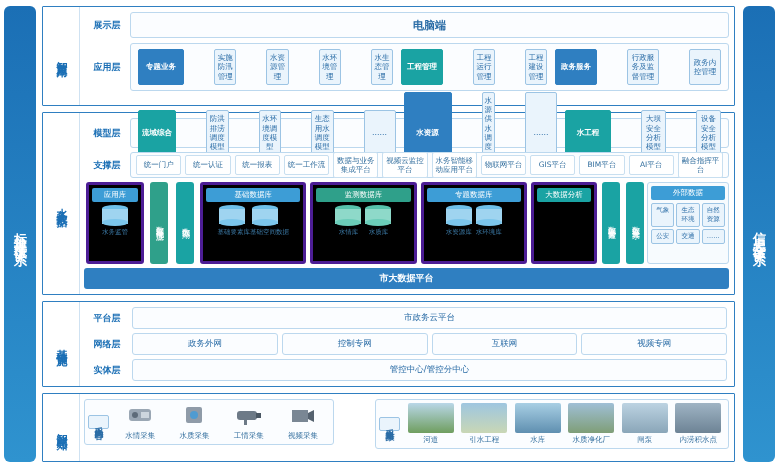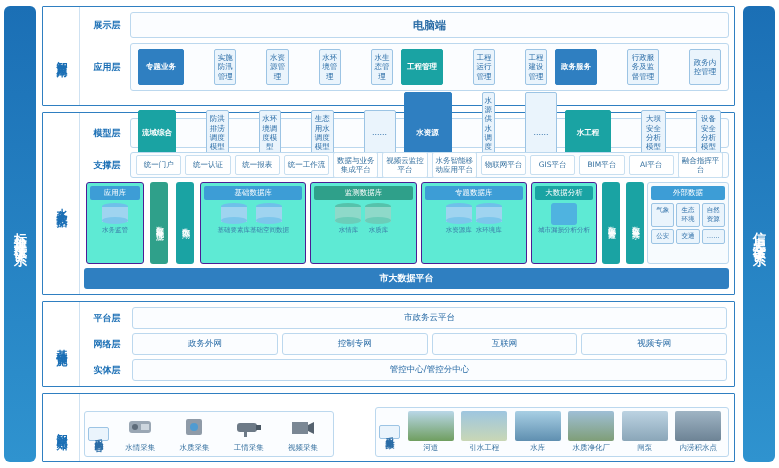--- a/index.html
+++ b/index.html
@@ -24,43 +24,43 @@
   .cell.teal{background:#1aa3a3;color:#fff;border-color:#1aa3a3;font-weight:bold;}
   .cell.plain{background:#fff;border-color:#c8dff0;color:#35709f;}
   .cell.ell{flex:0 0 26px;}
   
   .app-top{display:flex;align-items:center;margin-bottom:5px;}
   .app-top .rowbox{justify-content:space-around;padding:5px 3px;}
   .app-top .big{font-size:11px;color:#2a6ca6;font-weight:bold;flex:1;text-align:center;}
   .group{display:flex;flex:1;margin:0 2px;gap:26px;}
   
   .dbrow{display:flex;align-items:stretch;}
-  .dbbox{border:1px solid #4c1d95;border-radius:3px;background:#5eead4;margin:0 2px;padding:3px;box-sizing:border-box;display:flex;flex-direction:column;align-items:center;}
+  .dbbox{border:3px solid #4c1d95;border-radius:3px;background:#000000;margin:0 2px;padding:3px;box-sizing:border-box;display:flex;flex-direction:column;align-items:center;}
   .dbtitle{font-size:7.5px;color:#fff;background:#3d9dd6;border-radius:2px;padding:2px 4px;width:100%;text-align:center;box-sizing:border-box;margin-bottom:3px;}
   .dbtitle.g{background:#2fa08a;}
   .dbtitle.t{background:#1aa3a3;}
   .cyl{width:26px;height:22px;position:relative;margin:0 2px;}
   .cyl .top{position:absolute;top:0;left:0;width:26px;height:7px;border-radius:50%;background:#6fc0ea;}
   .cyl .body{position:absolute;top:3.5px;left:0;width:26px;height:15px;background:#9fd4f0;}
   .cyl .bot{position:absolute;top:14px;left:0;width:26px;height:7px;border-radius:50%;background:#7cc6ec;}
   .cyl.green .top{background:#56c2ab;} .cyl.green .body{background:#8ed9c9;} .cyl.green .bot{background:#6bcdb9;}
   .cyllbl{font-size:6.5px;color:#3c7ba8;text-align:center;margin-top:1px;}
   .cylwrap{display:flex;}
-  .cylcol{display:flex;flex-direction:column;align-items:center;}
+  .cylcol{display:flex;flex-direction:column;}
   .vbar{writing-mode:vertical-rl;font-size:8px;color:#fff;background:#1aa3a3;border-radius:3px;padding:6px 3px;text-align:center;line-height:12px;letter-spacing:1px;}
   .vbar.teal2{background:#2fa08a;}
   .platform{margin-top:4px;background:#2f7fc1;color:#fff;text-align:center;font-size:9px;font-weight:bold;border-radius:3px;padding:4px;}
   .ext{border:1px solid #bcd8ee;border-radius:3px;background:#f7fbfe;padding:3px;display:flex;flex-direction:column;align-items:center;}
   .extgrid{display:grid;grid-template-columns:repeat(3,1fr);gap:2px;}
   .extcell{background:#eaf4fc;border:1px solid #9cc4e4;border-radius:2px;font-size:6.5px;color:#2a6ca6;text-align:center;padding:2px 1px;}
   
   .inf-row{display:flex;align-items:center;margin-bottom:4px;}
   .inf-box{flex:1;border:1px solid #bcd8ee;border-radius:3px;background:#fbfdff;text-align:center;font-size:8.5px;color:#2a6ca6;padding:4px;margin:0 2px;}
   
-  .sense{display:flex;align-items:flex-end;gap:36px;}
+  .sense{display:flex;align-items:flex-start;gap:36px;}
   .sensebox{border:1px solid #bcd8ee;border-radius:3px;background:#fbfdff;padding:3px;display:flex;align-items:center;box-sizing:border-box;}
   .vlabel{writing-mode:vertical-rl;font-size:9px;color:#2a6ca6;font-weight:bold;letter-spacing:1px;background:#eaf4fc;border:1px solid #9cc4e4;border-radius:2px;padding:4px 3px;margin-right:4px;line-height:13px;}
   .item{flex:1;text-align:center;font-size:7.5px;color:#35709f;}
   .thumb{width:46px;height:30px;border-radius:2px;margin:0 auto 2px;background:#cfe3f2;}
   .icon{width:34px;height:26px;margin:0 auto 2px;display:block;}
 </style>
 </head>
 <body>
 
 <div class="page">
@@ -239,24 +239,20 @@
                   <div class="body"></div>
                   <div class="bot"></div>
                 </div>
               <div class="cyllbl">水环境库</div>
             </div>
           </div>
         </div>
 
         <div class="dbbox" style="flex:0 0 66px;">
           <div class="dbtitle t">大数据分析</div>
-          <div class="cylcol">
-            <div style="width:26px;height:22px;background:#4fb3e0;border-radius:3px;"></div>
-            <div class="cyllbl">城市漏损分析分析</div>
-          </div>
         </div>
 
         <div style="flex:0 0 24px;display:flex;align-items:center;justify-content:center;">
           <div class="vbar" style="height:70px;">数据安全管控</div>
         </div>
 
         <div style="flex:0 0 24px;display:flex;align-items:center;justify-content:center;">
           <div class="vbar" style="height:70px;">数据交换共享</div>
         </div>
 

